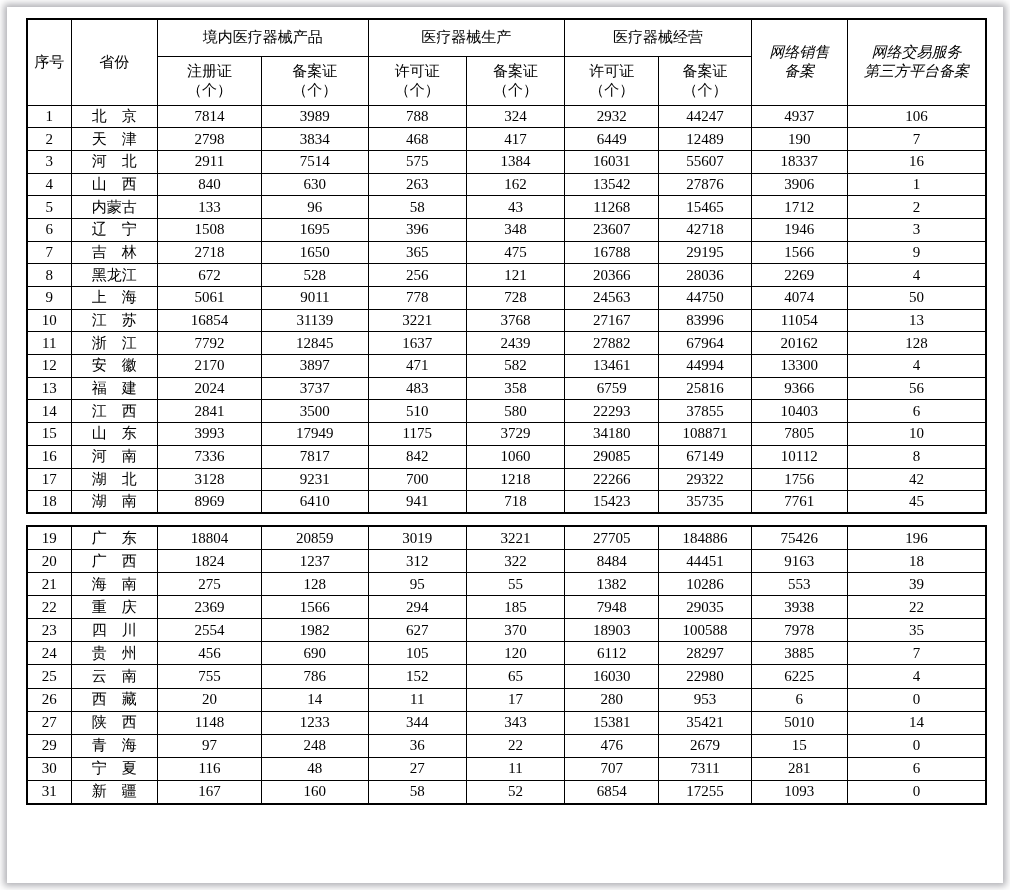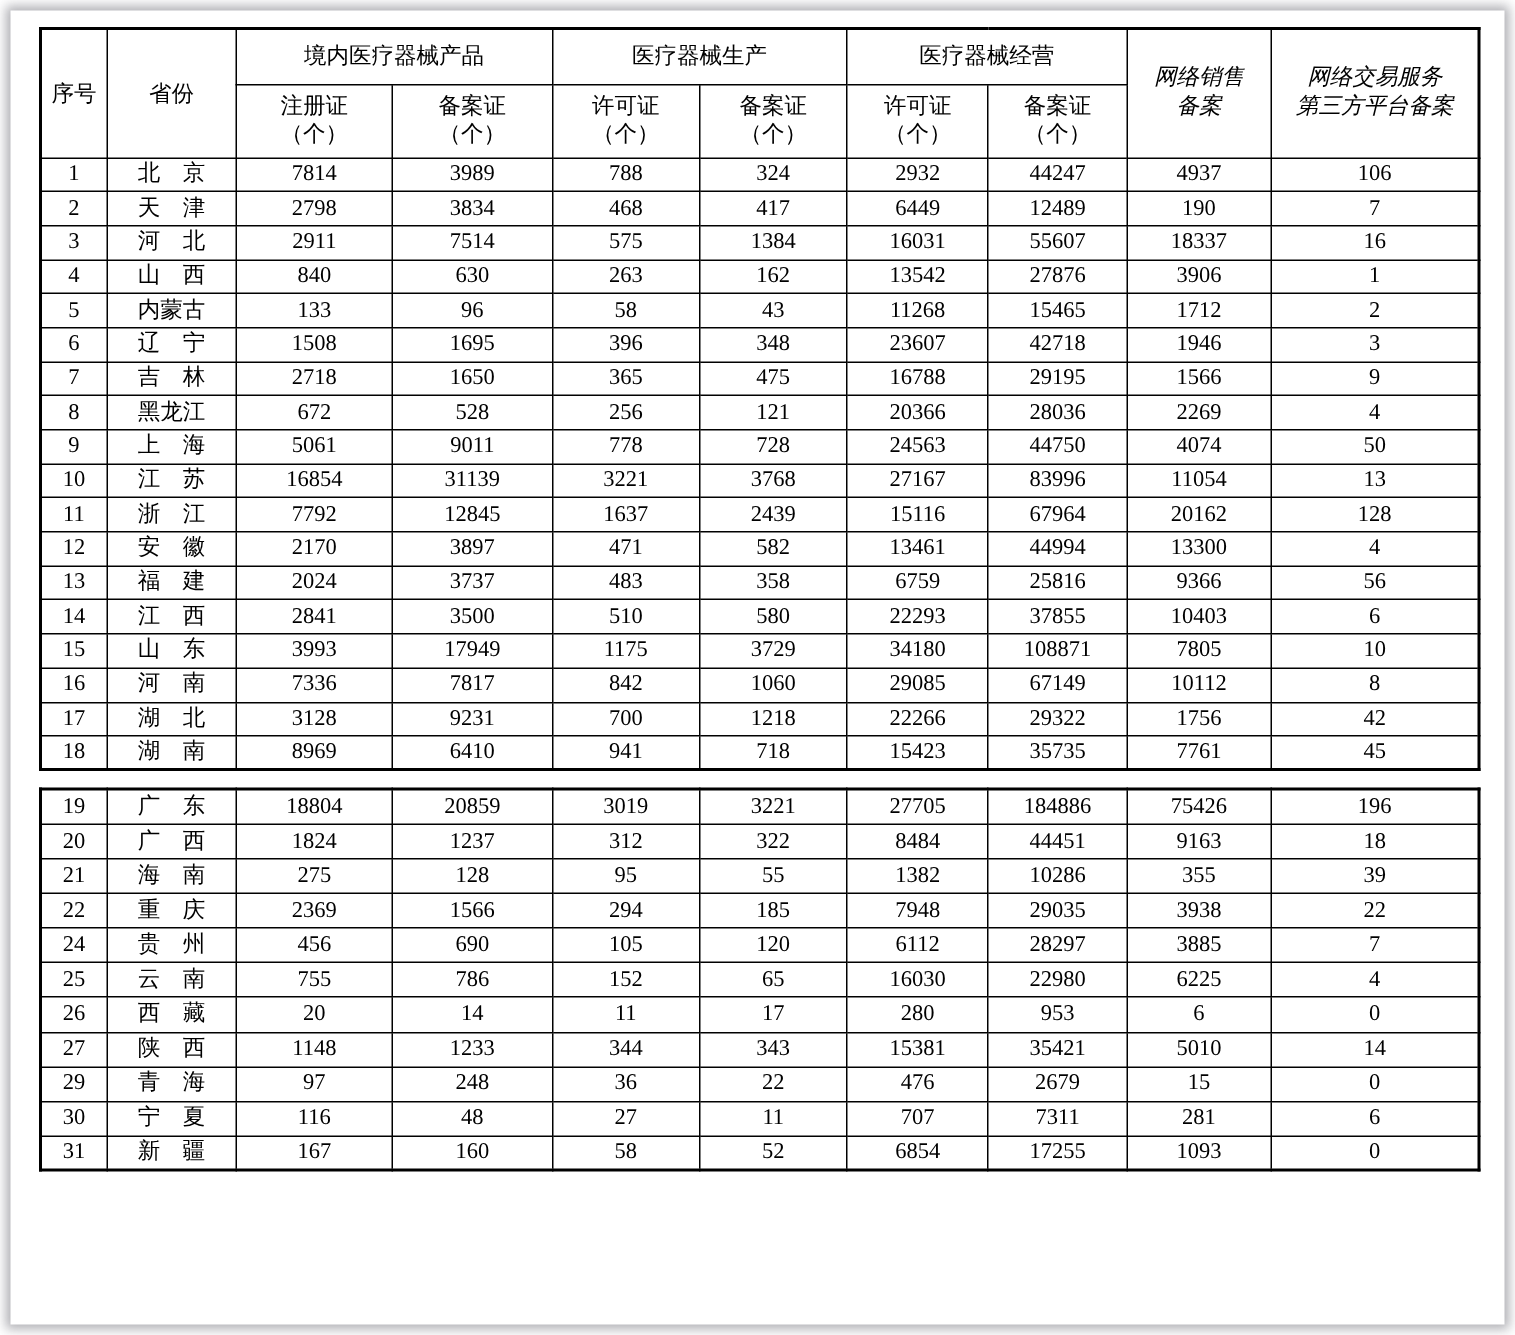--- a/index.html
+++ b/index.html
@@ -228,21 +228,21 @@
             <td>11054</td>
             <td>13</td>
           </tr>
           <tr>
             <td>11</td>
             <td class="prov">浙　江</td>
             <td>7792</td>
             <td>12845</td>
             <td>1637</td>
             <td>2439</td>
-            <td>15116</td>
+            <td>27882</td>
             <td>67964</td>
             <td>20162</td>
             <td>128</td>
           </tr>
           <tr>
             <td>12</td>
             <td class="prov">安　徽</td>
             <td>2170</td>
             <td>3897</td>
             <td>471</td>
@@ -369,36 +369,48 @@
           </tr>
           <tr>
             <td>21</td>
             <td class="prov">海　南</td>
             <td>275</td>
             <td>128</td>
             <td>95</td>
             <td>55</td>
             <td>1382</td>
             <td>10286</td>
-            <td>355</td>
+            <td>553</td>
             <td>39</td>
           </tr>
           <tr>
             <td>22</td>
             <td class="prov">重　庆</td>
             <td>2369</td>
             <td>1566</td>
             <td>294</td>
             <td>185</td>
             <td>7948</td>
             <td>29035</td>
             <td>3938</td>
             <td>22</td>
           </tr>
           <tr>
+            <td>23</td>
+            <td class="prov">四　川</td>
+            <td>2554</td>
+            <td>1982</td>
+            <td>627</td>
+            <td>370</td>
+            <td>18903</td>
+            <td>100588</td>
+            <td>7978</td>
+            <td>35</td>
+          </tr>
+          <tr>
             <td>24</td>
             <td class="prov">贵　州</td>
             <td>456</td>
             <td>690</td>
             <td>105</td>
             <td>120</td>
             <td>6112</td>
             <td>28297</td>
             <td>3885</td>
             <td>7</td>

